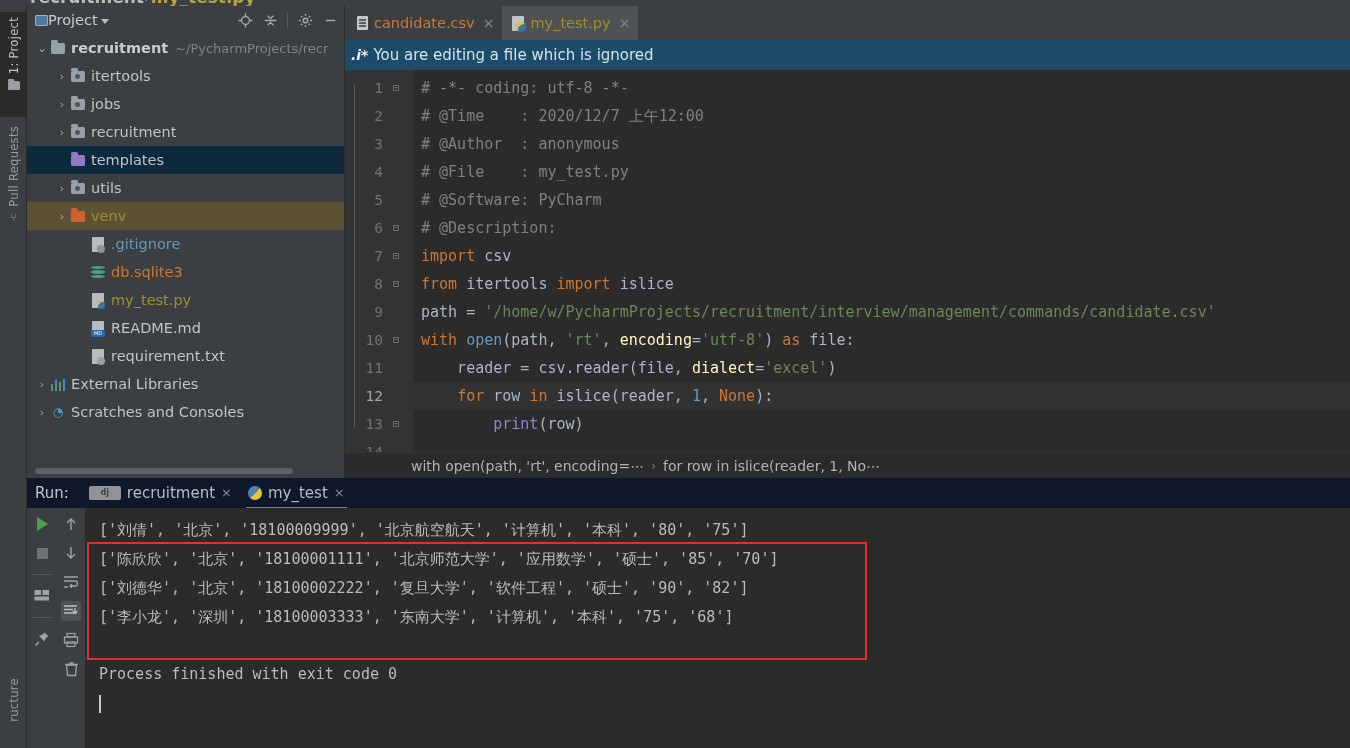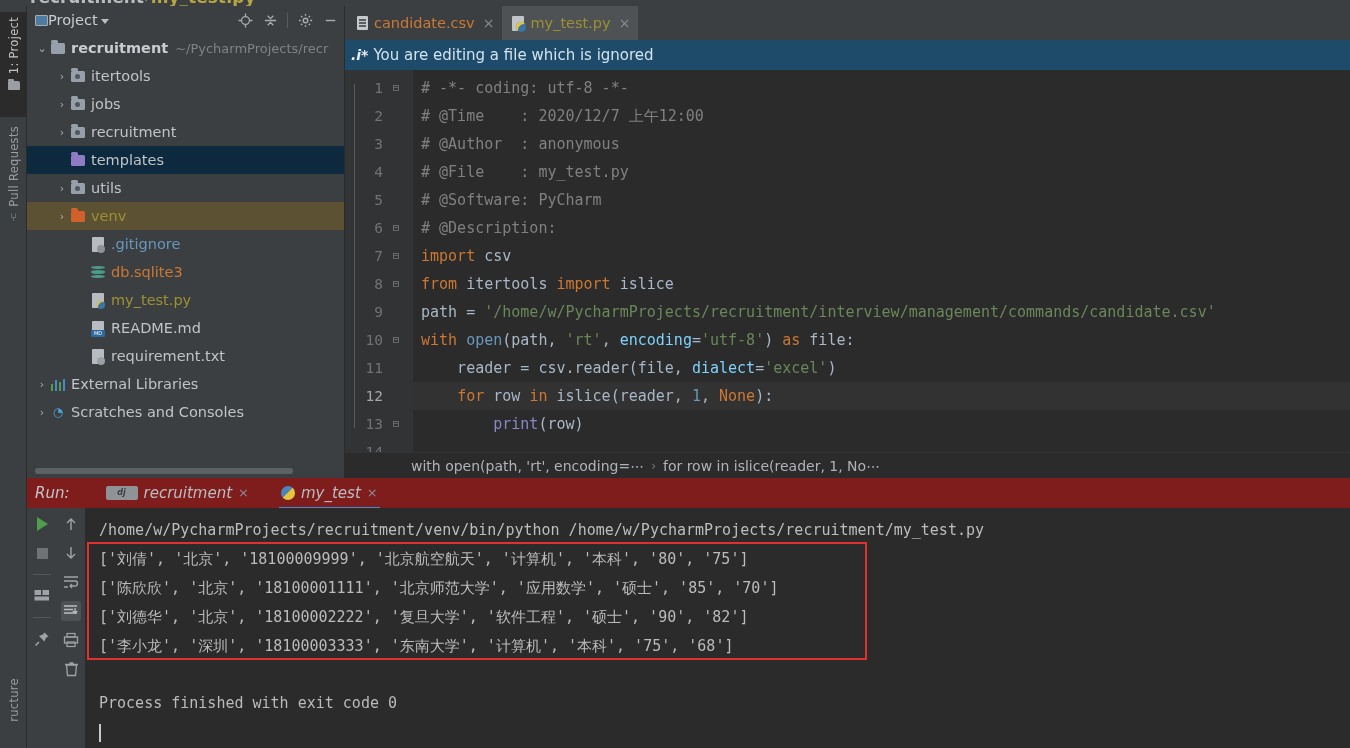--- a/index.html
+++ b/index.html
@@ -238,38 +238,38 @@
     padding-top: 4px; color: #a9b7c6; position: relative; white-space: pre;
   }
   .cl { height: 28px; line-height: 28px; padding-left: 8px; }
   .cl.cur { background: #323232; }
   .k { color: #cc7832; }     
   .s { color: #6a8759; }     
   .f { color: #6897bb; }     
   .fn { color: #8888c6; }    
   .kw { color: #a9b7c6; }
   .cmt { color: #808080; }
-  .param { color: #7dd3fc; }
+  .param { color: #fef9c3; }
 
   .breadcrumbs {
     height: 26px; flex: 0 0 26px; background: #2b2b2b;
     display: flex; align-items: center; padding-left: 66px;
     color: #b0b3b6; font-size: 14px; gap: 7px;
     border-top: 1px solid #313335;
   }
   .bc-sep { color: #777a7d; font-size: 12px; }
 
   
   .run-panel {
     position: absolute; left: 27px; top: 478px; width: 1323px; height: 270px;
     background: #3c3f41;
   }
   .run-tabbar {
     height: 30px; display: flex; align-items: center; padding-left: 8px;
-    gap: 20px; background: #7f1d1d; font-style: italic;
+    gap: 4px; background: #0f172a;
   }
   .run-label { font-size: 15px; color: #c2c5c9; margin-right: 10px; }
   .run-tab {
     display: flex; align-items: center; gap: 6px; padding: 3px 6px 4px 6px;
     font-size: 15px; color: #b9bcc0; position: relative;
   }
   .run-tab.active { }
   .run-tab.active::after {
     content: ""; position: absolute; left: 4px; right: 4px; bottom: -3px;
     height: 2px; background: #4a88c7;
@@ -636,21 +636,20 @@
         </div>
         <div class="tb-btn">
           <svg width="15" height="16" viewBox="0 0 15 16">
               <path d="M2.5 4h10l-1 10.5h-8z" fill="none" stroke="#9fa2a6" stroke-width="1.3"></path>
               <path d="M1 3.5h13M5.5 2h4" stroke="#9fa2a6" stroke-width="1.3"></path>
             </svg>
         </div>
       </div>
 
       <div class="console">
-        <div class="conline cmd">/home/w/PycharmProjects/recruitment/venv/bin/python /home/w/PycharmProjects/recruitment/my_test.py</div>
         <div id="console-rows">
             <div class="conline">['刘倩', '北京', '18100009999', '北京航空航天', '计算机', '本科', '80', '75']</div>
             <div class="conline">['陈欣欣', '北京', '18100001111', '北京师范大学', '应用数学', '硕士', '85', '70']</div>
             <div class="conline">['刘德华', '北京', '18100002222', '复旦大学', '软件工程', '硕士', '90', '82']</div>
             <div class="conline">['李小龙', '深圳', '18100003333', '东南大学', '计算机', '本科', '75', '68']</div>
           </div>
         <div class="conline" style="height:28px"></div>
         <div class="conline">Process finished with exit code 0</div>
         <div class="conline"><span class="con-caret"></span></div>
         <div class="redbox" style="border-color: rgb(224, 48, 48);"></div>

